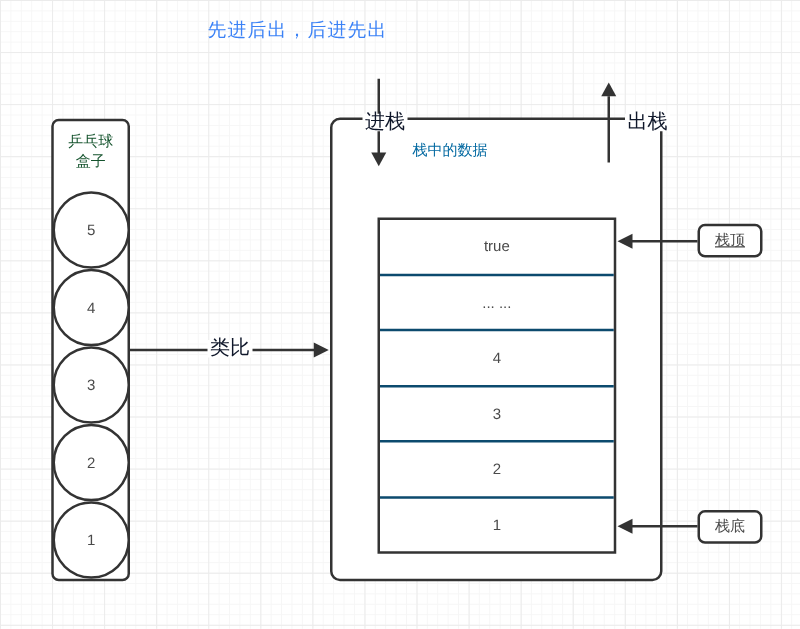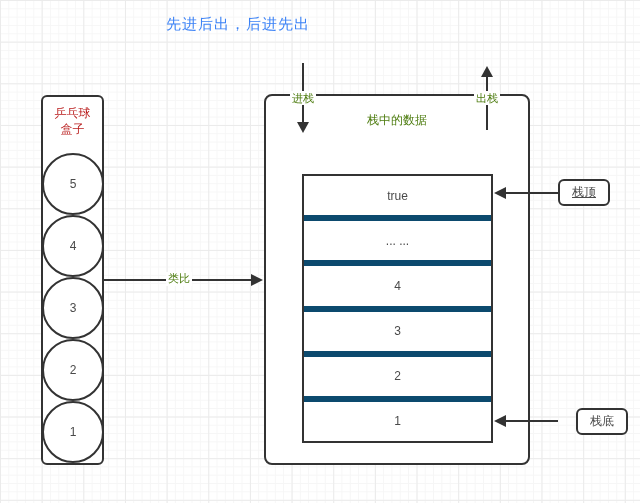--- a/index.html
+++ b/index.html
@@ -20,57 +20,57 @@
     left:118px;top:15px;width:240px;text-align:center;
     font-size:15px;color:#3b82f6;letter-spacing:1px;
   }
   
   .ppbox{
     left:41px;top:95px;width:63px;height:370px;
     border:2px solid #333;border-radius:6px;background:#fff;
   }
   .ppbox-label{
     position:absolute;left:0;top:8px;width:100%;
-    text-align:center;font-size:12px;line-height:16px;color:#b91c1c;
+    text-align:center;font-size:12px;line-height:16px;color:#14532d;
   }
   .ball{
     position:absolute;left:-1px;width:62px;height:62px;
     border:2px solid #333;border-radius:50%;box-sizing:border-box;
     display:flex;align-items:center;justify-content:center;
     font-size:12px;color:#4a4a4a;background:#fff;
   }
   
   .hline{height:2px;background:#333;}
   .vline{width:2px;background:#333;}
   .head{width:0;height:0;}
   .head-right{border-left:12px solid #333;border-top:6px solid transparent;border-bottom:6px solid transparent;}
   .head-left{border-right:12px solid #333;border-top:6px solid transparent;border-bottom:6px solid transparent;}
   .head-down{border-top:11px solid #333;border-left:6px solid transparent;border-right:6px solid transparent;}
   .head-up{border-bottom:11px solid #333;border-left:6px solid transparent;border-right:6px solid transparent;}
   .linelabel{
-    background:#fff;font-size:11px;color:#4d7c0f;padding:0 2px;line-height:14px;
+    background:#fff;font-size:16px;color:#0f172a;padding:0 2px;line-height:14px;
   }
   
   .bigbox{
     left:264px;top:94px;width:266px;height:371px;
     border:2px solid #333;border-radius:8px;background:#fff;
   }
   .stacktitle{
-    left:330px;top:112px;width:134px;text-align:center;
-    font-size:12px;color:#4d7c0f;
+    left:330px;top:112px;width:134px;text-align:left;
+    font-size:12px;color:#0369a1;
   }
   
   .stack{
     left:302px;top:174px;width:191px;height:269px;
     border:2px solid #333;background:#fff;
     display:flex;flex-direction:column;
   }
   .cell{
     flex:1;display:flex;align-items:center;justify-content:center;
-    font-size:12px;color:#4a4a4a;border-bottom:6px solid #0c4a6e;
+    font-size:12px;color:#4a4a4a;border-bottom:2px solid #0c4a6e;
   }
   .cell:last-child{border-bottom:none;}
   
   .callout{
     width:52px;height:27px;border:2px solid #333;border-radius:6px;background:#fff;
     display:flex;align-items:center;justify-content:center;
     font-size:12px;color:#4a4a4a;
   }
 </style>
 </head>
@@ -96,30 +96,30 @@
 
 <div class="abs bigbox"></div>
 <div class="abs stacktitle">栈中的数据</div>
 
 <div class="abs vline" style="left:302px;top:63px;height:60px;"></div>
 <div class="abs head head-down" style="left:297px;top:122px;"></div>
 <div class="abs linelabel" style="left:290px;top:91px;">进栈</div>
 
 <div class="abs head head-up" style="left:481px;top:66px;"></div>
 <div class="abs vline" style="left:486px;top:77px;height:53px;"></div>
-<div class="abs linelabel" style="left:474px;top:91px;">出栈</div>
+<div class="abs linelabel" style="left:500px;top:91px;">出栈</div>
 
 <div class="abs stack">
   <div class="cell">true</div>
   <div class="cell">... ...</div>
   <div class="cell">4</div>
   <div class="cell">3</div>
   <div class="cell">2</div>
   <div class="cell">1</div>
 </div>
 
 <div class="abs hline" style="left:504px;top:192px;width:54px;"></div>
 <div class="abs head head-left" style="left:494px;top:187px;"></div>
 <div class="abs callout" style="left:558px;top:179px;text-decoration:underline;">栈顶</div>
 
 <div class="abs hline" style="left:504px;top:420px;width:54px;"></div>
 <div class="abs head head-left" style="left:494px;top:415px;"></div>
-<div class="abs callout" style="left:558px;top:408px;margin-left:18px;">栈底</div>
+<div class="abs callout" style="left:558px;top:408px;">栈底</div>
 
 </body></html>

